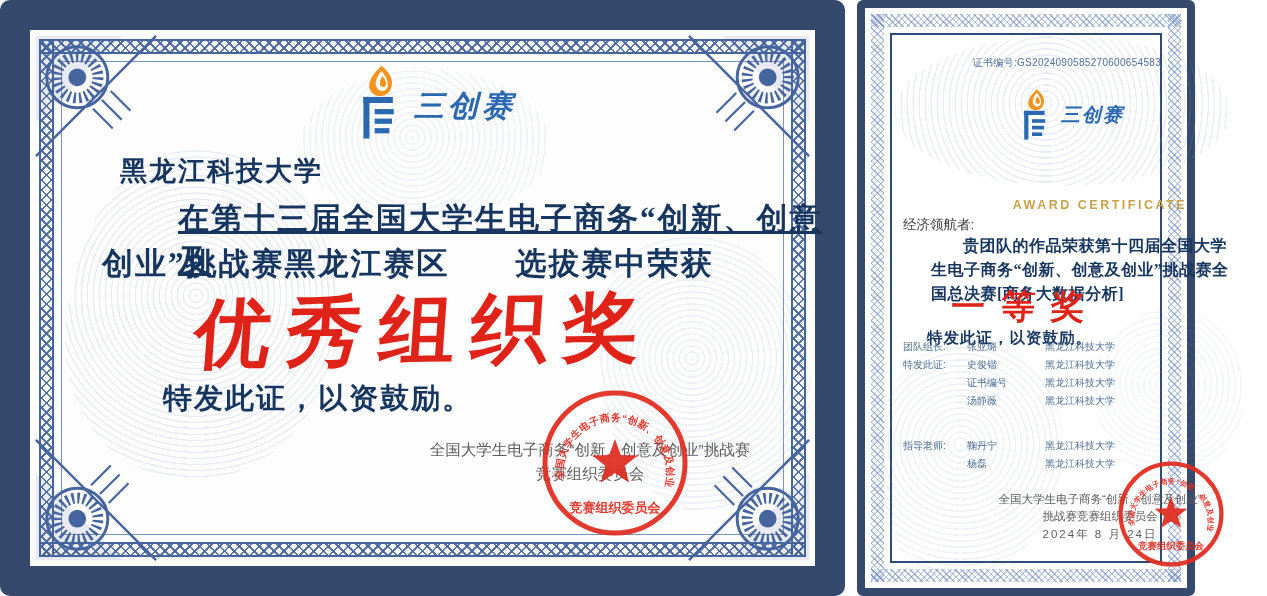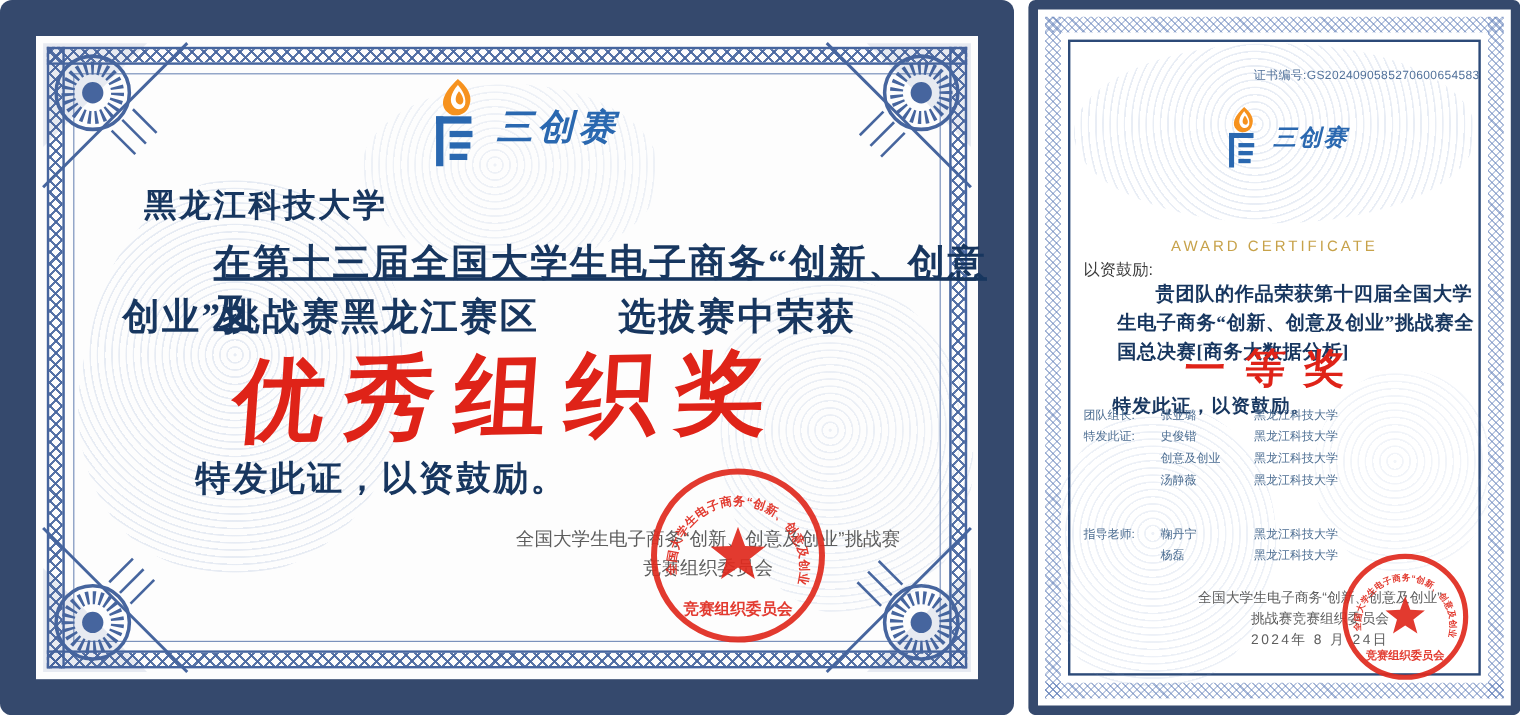--- a/index.html
+++ b/index.html
@@ -34,32 +34,32 @@
   .cl-line2{position:absolute;left:102px;top:243px;font-size:31px;font-weight:bold;color:var(--ink);font-family:"Liberation Serif",serif;letter-spacing:2px;}
   .cl-award{position:absolute;left:130px;top:280px;width:590px;text-align:center;font-size:76px;font-weight:bold;color:var(--red);font-family:"Liberation Serif",serif;letter-spacing:16px;transform:skewX(-5deg) rotate(-1deg);}
   .cl-grant{position:absolute;left:163px;top:379px;font-size:29px;font-weight:bold;color:var(--ink);font-family:"Liberation Serif",serif;letter-spacing:2px;}
   .cl-certno{position:absolute;left:116px;top:437px;font-size:21px;font-weight:600;color:var(--ink);letter-spacing:.5px;}
   .cl-org{position:absolute;left:420px;top:438px;width:340px;text-align:center;color:var(--gray_text);font-size:15.5px;line-height:1.55;}
   .cl-org .date{font-size:16px;letter-spacing:3px;margin-top:3px;}
   .seal{position:absolute;opacity:.92;}
   .seal.left-seal{left:540px;top:388px;width:150px;height:150px;}
 
   
-  .cert-right{position:absolute;left:857px;top:0;width:410px;height:596px;background:#fff;border:8px solid var(--navy);border-radius:6px;}
+  .cert-right{position:absolute;left:857px;top:0;width:338px;height:596px;background:#fff;border:8px solid var(--navy);border-radius:6px;}
   .cr-strip{position:absolute;background:
       repeating-linear-gradient(45deg, rgba(96,126,184,.55) 0 1.2px, transparent 1.2px 4.5px),
       repeating-linear-gradient(-45deg, rgba(96,126,184,.4) 0 1.2px, transparent 1.2px 4.5px);}
   .cr-strip.h{left:6px;right:6px;height:13px;} .cr-strip.v{top:6px;bottom:6px;width:13px;}
   .cr-strip.t{top:6px;} .cr-strip.b{bottom:6px;} .cr-strip.l{left:6px;} .cr-strip.r{right:6px;}
   .cr-frame{position:absolute;inset:25px;border:2.5px solid #2c4a78;pointer-events:none;}
   .cr-certno{position:absolute;right:26px;top:48px;font-size:10px;color:#51719a;letter-spacing:.3px;}
   .cr-logo-torch{position:absolute;left:152px;top:80px;width:36px;height:54px;}
   .cr-logo-text{position:absolute;left:196px;top:94px;font-size:19px;font-weight:bold;font-style:italic;color:var(--logo_blue);font-family:"Liberation Serif",serif;letter-spacing:2px;}
   .cr-title{position:absolute;left:0;top:142px;width:100%;text-align:center;font-size:37px;font-weight:bold;color:var(--gold);font-family:"Liberation Serif",serif;letter-spacing:7px;}
-  .cr-subtitle{position:absolute;left:0;top:190px;width:100%;text-align:center;font-size:12.5px;font-weight:normal;color:var(--gold);letter-spacing:2.5px;}
+  .cr-subtitle{position:absolute;left:0;top:190px;width:100%;text-align:right;font-size:12.5px;font-weight:bold;color:var(--gold);letter-spacing:2.5px;}
   .cr-recipient{position:absolute;left:38px;top:208px;font-size:13.5px;color:#3c3c3c;}
   .cr-body{position:absolute;left:26px;top:226px;width:352px;font-size:16px;font-weight:bold;color:var(--ink);font-family:"Liberation Serif",serif;line-height:1.5;text-indent:2em;letter-spacing:.5px;padding-left:40px;}
   .cr-award{position:absolute;left:0;top:276px;width:100%;text-align:center;font-size:34px;font-weight:bold;color:var(--red);font-family:"Liberation Serif",serif;letter-spacing:16px;transform:skewX(-5deg);}
   .cr-grant{position:absolute;left:62px;top:320px;font-size:15.5px;font-weight:bold;color:var(--ink);font-family:"Liberation Serif",serif;letter-spacing:1px;}
   .cr-team{position:absolute;left:38px;top:330px;font-size:10px;color:var(--team_blue);}
   .cr-team .row{display:flex;line-height:18px;}
   .cr-team .row.gap{margin-top:27px;justify-content:flex-end;}
   .cr-team .lab{width:64px;}
   .cr-team .nm{width:78px;}
   .cr-org{position:absolute;left:120px;top:483px;width:230px;text-align:center;font-size:11.5px;color:var(--gray_text);line-height:1.5;}
@@ -194,39 +194,39 @@
         <rect x="12" y="38" width="7" height="48"></rect>
         <rect x="12" y="38" width="34" height="7"></rect>
         <rect x="25" y="52" width="22" height="6"></rect>
         <rect x="25" y="63" width="20" height="6"></rect>
         <rect x="25" y="74" width="17" height="6"></rect>
       </g>
     </svg>
     <div class="cr-logo-text">三创赛</div>
 
     <div class="cr-subtitle">AWARD CERTIFICATE</div>
-    <div class="cr-recipient">以资鼓励:</div>
+    <div class="cr-recipient">经济领航者:</div>
     <div class="cr-body">贵团队的作品荣获第十四届全国大学生电子商务“创新、创意及创业”挑战赛全国总决赛[商务大数据分析]</div>
     <div class="cr-award">一等奖</div>
     <div class="cr-grant">特发此证，以资鼓励。</div>
 
     <div class="cr-team">
       <div class="row">
         <span class="lab">团队组长:</span>
         <span class="nm">张亚璐</span>
         <span>黑龙江科技大学</span>
       </div>
       <div class="row">
         <span class="lab">特发此证:</span>
         <span class="nm">史俊锴</span>
         <span>黑龙江科技大学</span>
       </div>
       <div class="row">
         <span class="lab"></span>
-        <span class="nm">创意及创业</span>
+        <span class="nm">证书编号</span>
         <span>黑龙江科技大学</span>
       </div>
       <div class="row">
         <span class="lab"></span>
         <span class="nm">汤静薇</span>
         <span>黑龙江科技大学</span>
       </div>
       <div class="row gap">
         <span class="lab">指导老师:</span>
         <span class="nm">鞠丹宁</span>

